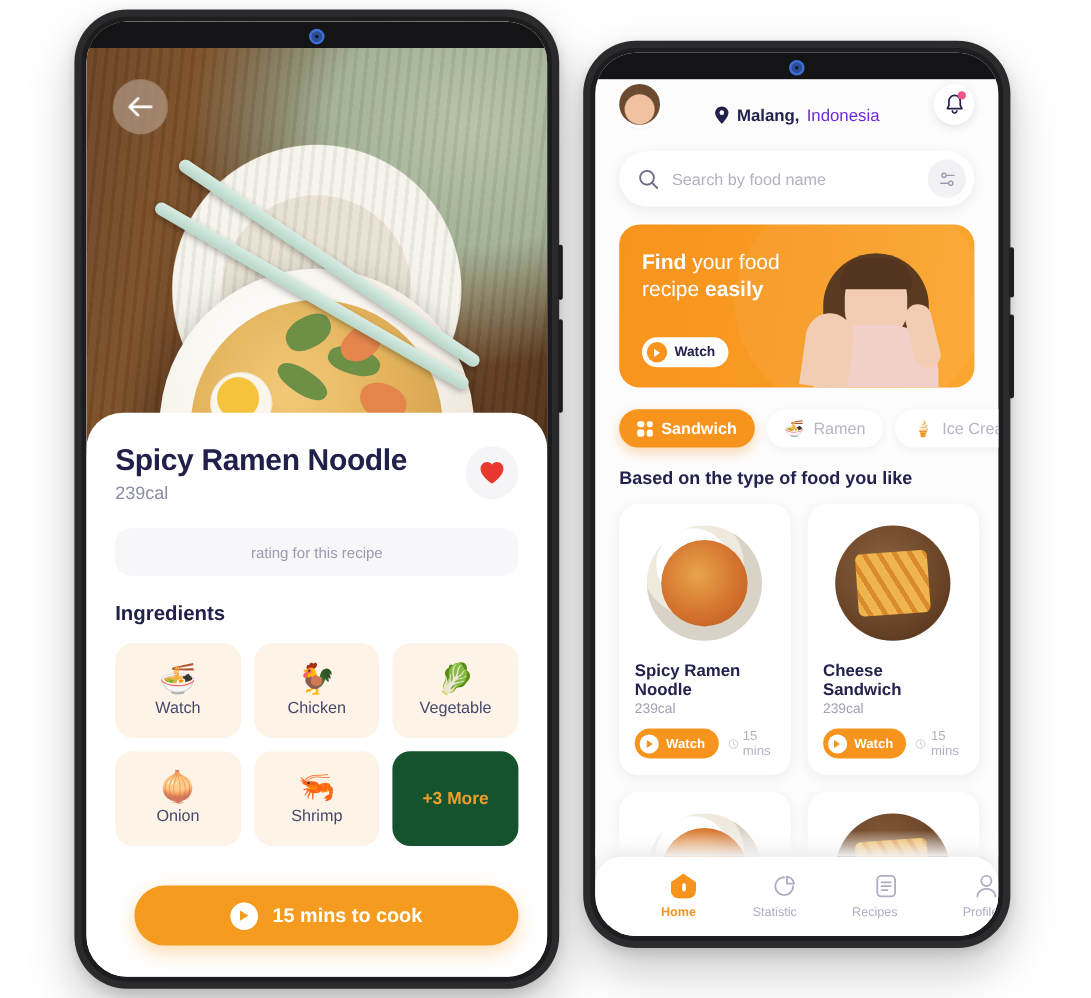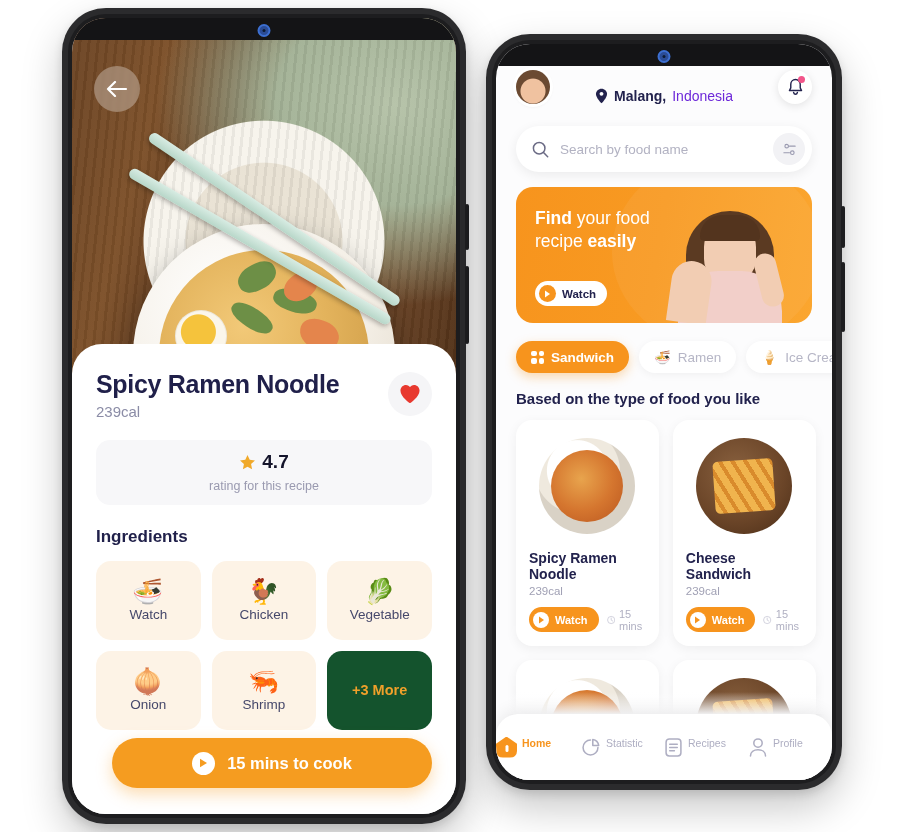--- a/index.html
+++ b/index.html
@@ -170,21 +170,21 @@
   .watch-b { height:25px; border-radius:13px; background:#f7941d; display:flex; align-items:center;
              gap:6px; padding:0 11px 0 4px; cursor:pointer; }
   .watch-b .pd { width:16px; height:16px; border-radius:50%; background:#fff;
                  display:flex; align-items:center; justify-content:center; }
   .watch-b span { font-size:11px; font-weight:700; color:#fff; }
   .mins { display:flex; align-items:center; gap:4px; font-size:11px; color:#b0b0c2; }
 
   .navbar { position:absolute; left:0; right:0; bottom:0; height:66px; background:#fff;
             border-radius:22px 22px 0 0; box-shadow:0 -4px 16px rgba(0,0,0,.07);
             display:flex; align-items:center; z-index:30; }
-  .navi { flex:1; display:flex; flex-direction:row; align-items:flex-start; gap:5px; cursor:pointer; }
+  .navi { flex:1; display:flex; flex-direction:column; align-items:flex-end; gap:5px; cursor:pointer; }
   .navi .nl { font-size:10.5px; color:#aeaec2; }
   .navi.on .nl { color:#f7941d; font-weight:700; }
   .homeico { width:21px; height:21px; background:#f7941d; border-radius:6px 6px 7px 7px;
              position:relative; clip-path:polygon(50% 0,100% 34%,100% 100%,0 100%,0 34%); }
   .homeico:after{ content:""; position:absolute; left:50%; top:8px; transform:translateX(-50%);
                   width:3px; height:7px; border-radius:2px; background:#fff; }
   .scrollfade { position:absolute; left:0; right:0; bottom:66px; height:22px; z-index:29;
                 background:linear-gradient(to top, rgba(252,252,253,1), rgba(252,252,253,0)); }
 </style>
 </head>
@@ -228,28 +228,20 @@
         <div class="dish-cal">239cal</div>
 
         <div class="fav">
           <svg width="22" height="20" viewBox="0 0 24 22">
             <path d="M12 21 C12 21 1.5 14.2 1.5 7.3 C1.5 3.6 4.3 1 7.5 1 C9.7 1 11.3 2.2 12 3.4 C12.7 2.2 14.3 1 16.5 1 C19.7 1 22.5 3.6 22.5 7.3 C22.5 14.2 12 21 12 21 Z" fill="#e8392f"></path>
           </svg>
         </div>
 
         <div class="stats">
           <div class="stat">
-            <div class="stat-v">
-              <span style="display:inline-flex;align-items:center;gap:6px;">
-                <svg width="17" height="17" viewBox="0 0 20 20">
-                  <path d="M10 1.2 L12.6 6.9 L18.8 7.6 L14.2 11.8 L15.4 18 L10 15 L4.6 18 L5.8 11.8 L1.2 7.6 L7.4 6.9 Z" fill="#f0a92a"></path>
-                </svg>
-                <span>4.7</span>
-              </span>
-            </div>
             <div class="stat-l">rating for this recipe</div>
           </div>
         </div>
 
         <div class="sect-title">Ingredients</div>
 
         <div class="ingrid">
           <div class="ing">
             <div class="emo">🍜</div>
             <div class="lbl">Watch</div>

